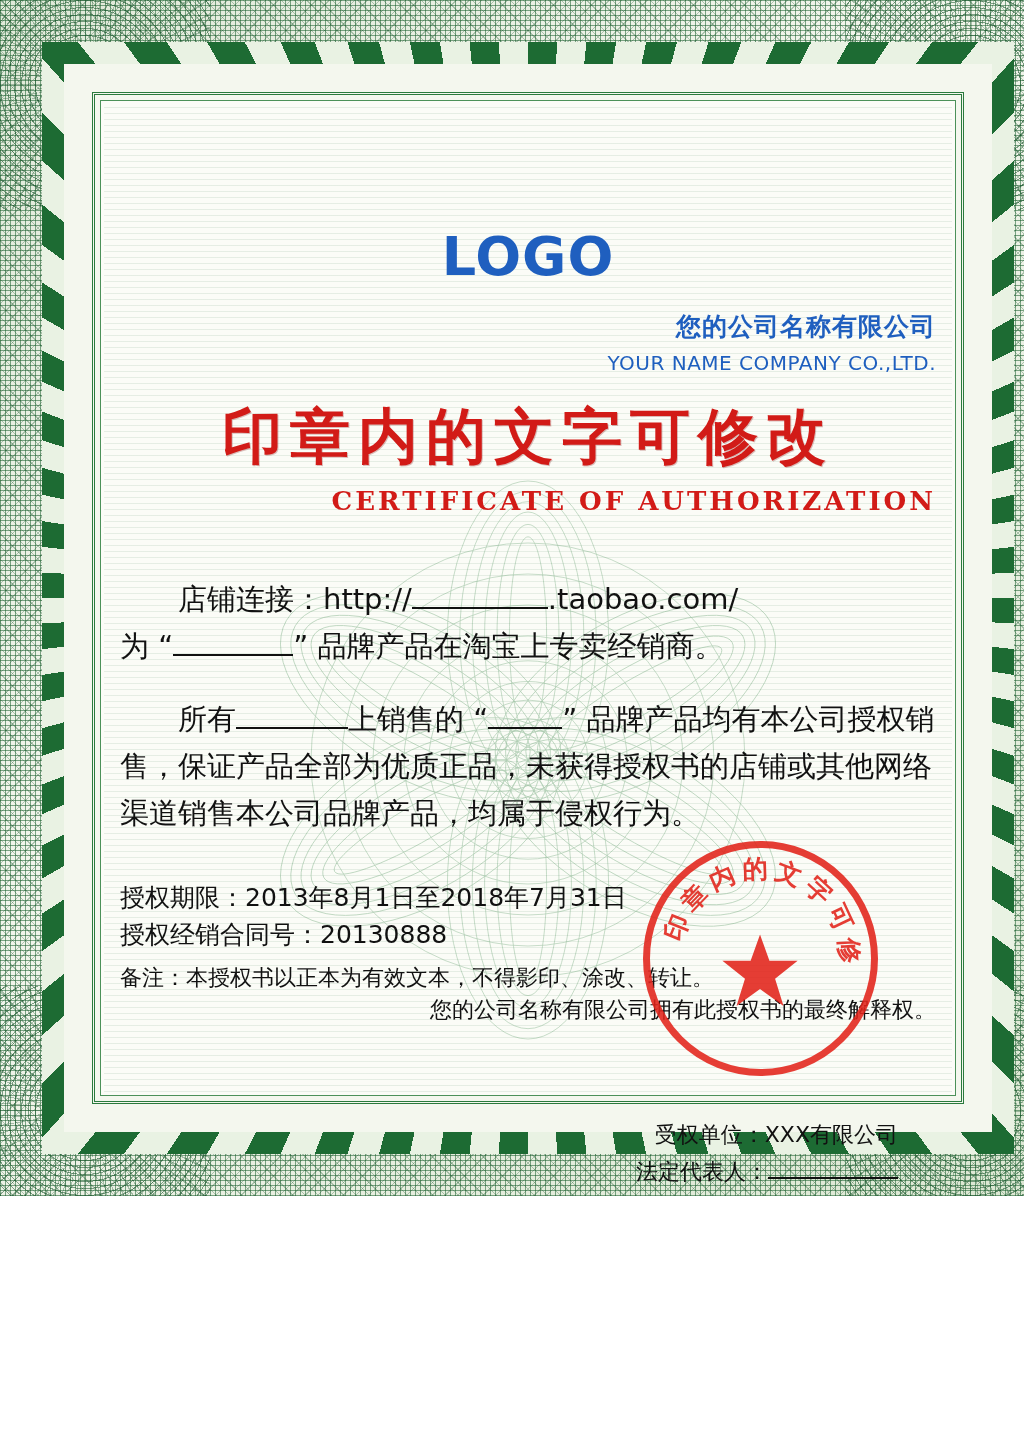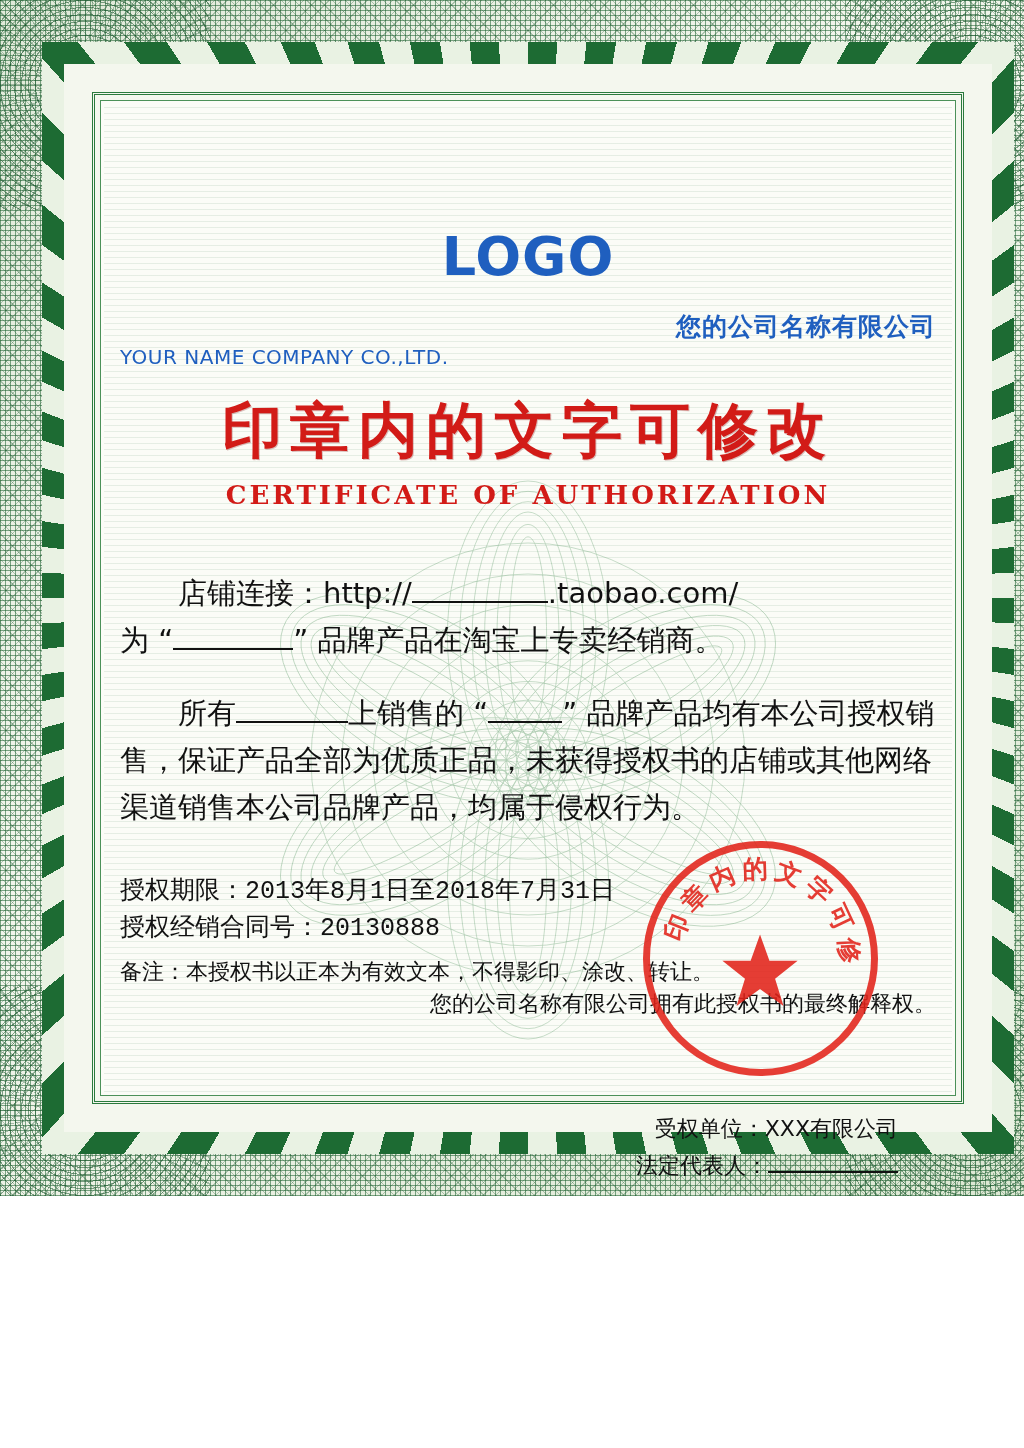--- a/index.html
+++ b/index.html
@@ -117,38 +117,38 @@
   }
   .company-cn {
     text-align: right;
     color: #1f5fbf;
     font-size: 25px;
     font-weight: bold;
     margin-top: 22px;
     letter-spacing: 1px;
   }
   .company-en {
-    text-align: left;
+    text-align: right;
     color: #1f5fbf;
     font-size: 20px;
-    margin-top: 2px;
+    margin-top: 8px;
     letter-spacing: 0.5px;
   }
   .title-cn {
     text-align: center;
     color: #d21b17;
     font-family: "DejaVu Serif", "Liberation Serif", serif;
     font-weight: bold;
     font-size: 60px;
     letter-spacing: 8px;
     margin-top: 22px;
     text-shadow: 1px 1px 0 rgba(120,0,0,0.25);
   }
   .title-en {
-    text-align: center;
+    text-align: right;
     color: #d21b17;
     font-family: "DejaVu Serif", "Liberation Serif", serif;
     font-weight: bold;
     font-size: 26px;
     letter-spacing: 3px;
     margin-top: 8px;
   }
 
   .body-block {
     position: relative;
@@ -169,21 +169,20 @@
   .b-120 { width: 120px; }
   .b-110 { width: 112px; }
   .b-130 { width: 136px; }
   .b-70  { width: 74px; }
 
   .meta {
     margin-top: 42px;
     color: #111;
     font-size: 25px;
     line-height: 1.5;
-    font-family: Liberation Mono, monospace;
   }
   .note {
     margin-top: 8px;
     font-size: 22px;
     line-height: 1.45;
     color: #111;
   }
   .note-line2 { padding-left: 3.2em; text-align: right; }
 
   .sign {

